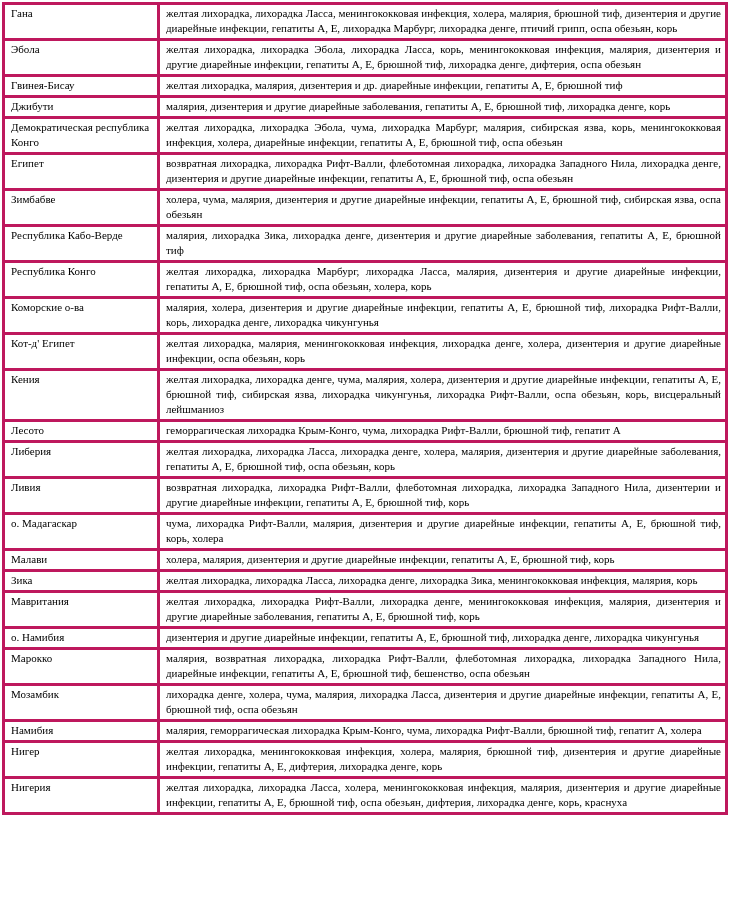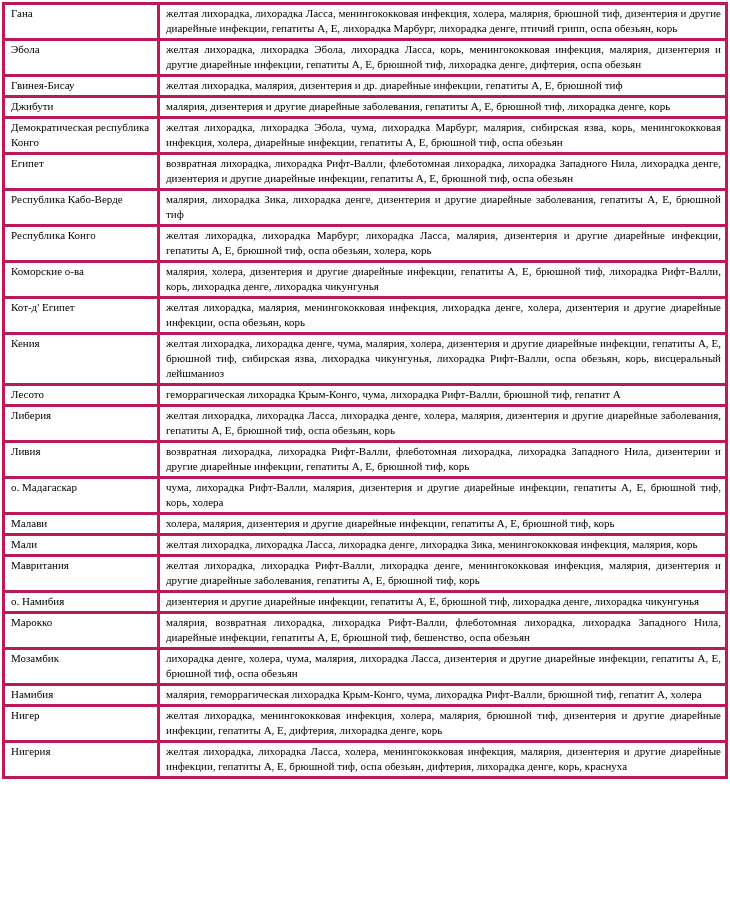--- a/index.html
+++ b/index.html
@@ -65,20 +65,24 @@
     <td class="country-cell">Демократическая республика Конго</td>
     <td class="diseases-cell">желтая лихорадка, лихорадка Эбола, чума, лихорадка Марбург, малярия, сибирская язва, корь, менингококковая инфекция, холера, диарейные инфекции, гепатиты А, Е, брюшной тиф, оспа обезьян</td>
   </tr>
 
   <tr>
     <td class="country-cell">Египет</td>
     <td class="diseases-cell">возвратная лихорадка, лихорадка Рифт-Валли, флеботомная лихорадка, лихорадка Западного Нила, лихорадка денге, дизентерия и другие диарейные инфекции, гепатиты А, Е, брюшной тиф, оспа обезьян</td>
   </tr>
 
 
+  <tr>
+    <td class="country-cell">Зимбабве</td>
+    <td class="diseases-cell">холера, чума, малярия, дизентерия и другие диарейные инфекции, гепатиты А, Е, брюшной тиф, сибирская язва, оспа обезьян</td>
+  </tr>
 
 
   <tr>
     <td class="country-cell">Республика Кабо-Верде</td>
     <td class="diseases-cell">малярия, лихорадка Зика, лихорадка денге, дизентерия и другие диарейные заболевания, гепатиты А, Е, брюшной тиф</td>
   </tr>
 
   <tr>
     <td class="country-cell">Республика Конго</td>
     <td class="diseases-cell">желтая лихорадка, лихорадка Марбург, лихорадка Ласса, малярия, дизентерия и другие диарейные инфекции, гепатиты А, Е, брюшной тиф, оспа обезьян, холера, корь</td>
@@ -118,21 +122,21 @@
     <td class="country-cell">о. Мадагаскар</td>
     <td class="diseases-cell">чума, лихорадка Рифт-Валли, малярия, дизентерия и другие диарейные инфекции, гепатиты А, Е, брюшной тиф, корь, холера</td>
   </tr>
 
   <tr>
     <td class="country-cell">Малави</td>
     <td class="diseases-cell">холера, малярия, дизентерия и другие диарейные инфекции, гепатиты А, Е, брюшной тиф, корь</td>
   </tr>
 
   <tr>
-    <td class="country-cell">Мали</td>
+    <td class="country-cell">Зика</td>
     <td class="diseases-cell">желтая лихорадка, лихорадка Ласса, лихорадка денге, лихорадка Зика, менингококковая инфекция, малярия, корь</td>
   </tr>
 
   <tr>
     <td class="country-cell">Мавритания</td>
     <td class="diseases-cell">желтая лихорадка, лихорадка Рифт-Валли, лихорадка денге, менингококковая инфекция, малярия, дизентерия и другие диарейные заболевания, гепатиты А, Е, брюшной тиф, корь</td>
   </tr>
 
   <tr>
     <td class="country-cell">о. Намибия</td>

